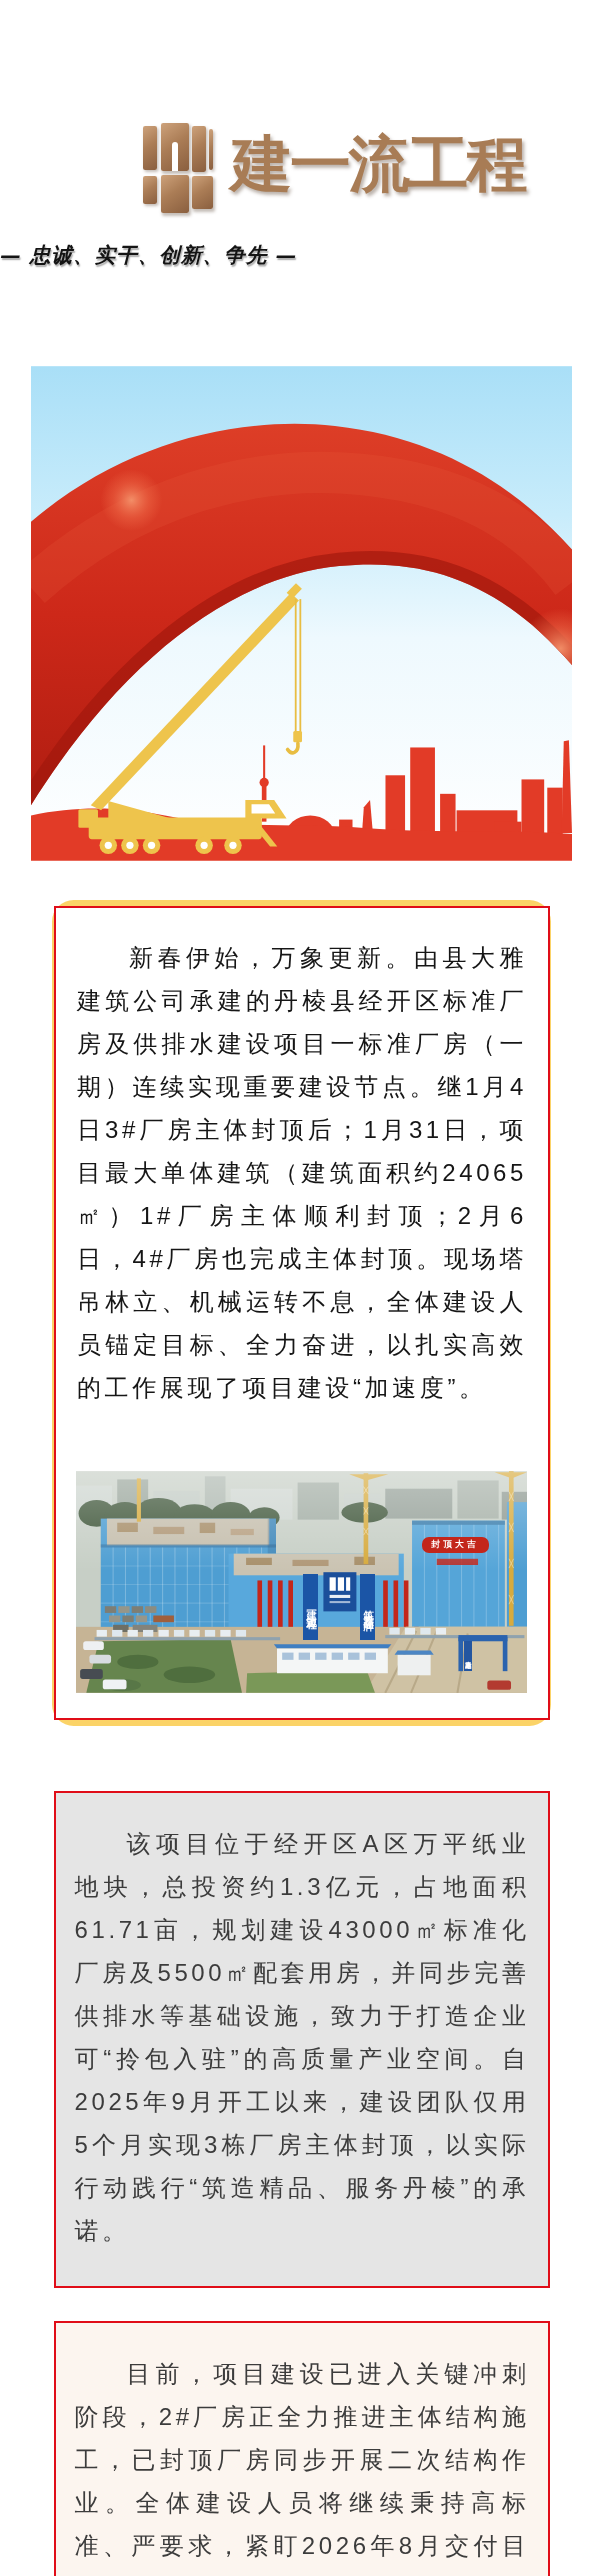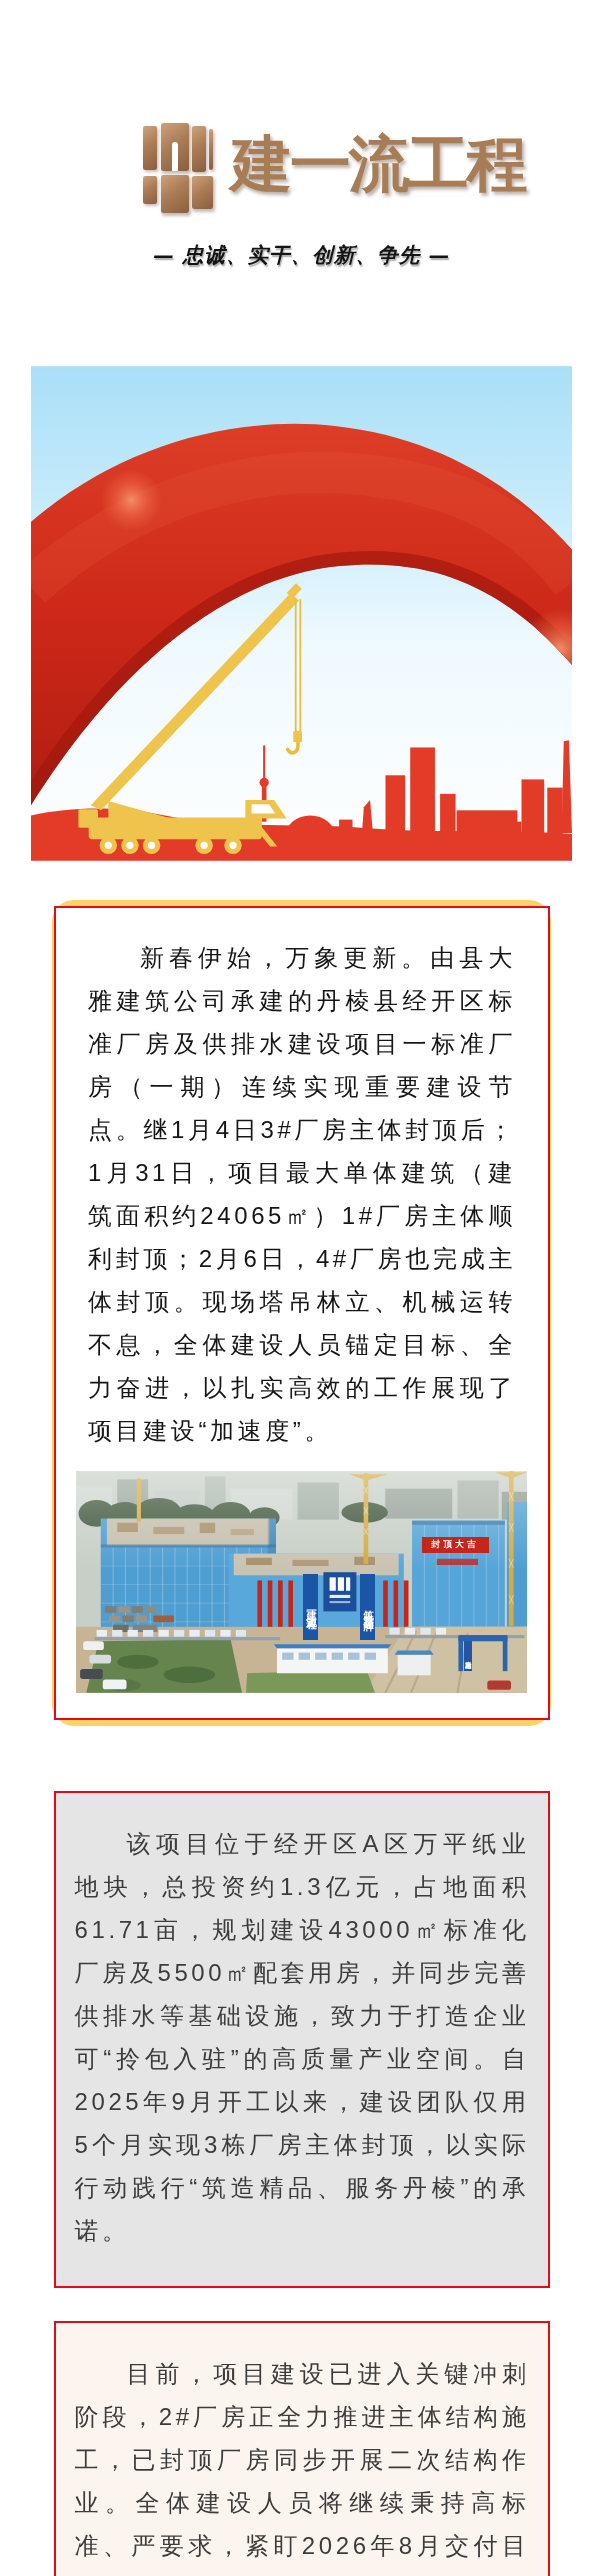--- a/index.html
+++ b/index.html
@@ -15,52 +15,52 @@
   .t2 .notch{position:absolute;left:10.8px;bottom:0;width:6.7px;height:29px;background:#ffffff;
         border-radius:3.6px 3.6px 0 0;}
   .t3{left:49px;top:3.1px;width:14.4px;height:46px;}
   .t4{left:66px;top:5.7px;width:3.6px;height:41px;}
   .t5{left:0;top:53px;width:14px;height:28px;}
   .t6{left:18px;top:52px;width:28px;height:38px;}
   .t7{left:49px;top:53px;width:20.6px;height:33px;}
   .logo-text{position:absolute;left:231px;top:132px;font-family:"DejaVu Serif",serif;font-weight:bold;
         font-size:61px;line-height:1.05;letter-spacing:-2.1px;color:#a87c55;
         text-shadow:2.1px 3.1px 3.6px rgba(60,35,15,.35);white-space:nowrap;}
-  .slogan{position:absolute;left:0;top:241px;width:100%;text-align:center;
+  .slogan{position:absolute;left:0;top:241px;width:100%;
         font-family:"DejaVu Serif",serif;font-style:italic;font-weight:bold;font-size:20.6px;
         letter-spacing:1px;color:#141414;text-shadow:1px 1.5px 1.5px rgba(0,0,0,.35);white-space:nowrap;}
 
   
   .banner{position:absolute;left:31px;top:366px;width:541px;height:495px;}
 
   
   .box1-glow{position:absolute;left:52px;top:900px;width:499px;height:826px;
         background:#fbd367;border-radius:21.6px;}
   .redbox{position:absolute;left:54px;top:906px;width:496px;height:814px;background:#ffffff;
         border:2.1px solid #e00d18;box-sizing:border-box;}
   .box2{top:1791px;height:497px;background:#e5e5e5;}
   .box3{top:2321px;height:373px;background:#fcf5ef;}
   .para{margin:0;font-size:24px;line-height:43px;letter-spacing:3.6px;text-align:justify;
         text-indent:52px;color:#161616;}
-  .p1{padding:28px 32px 0;}
+  .p1{padding:28px 21px 0;}
   .p2{padding:29px 18.5px 0;color:#3c3c3c;}
   .p3{padding:29px 18.5px 0;color:#3c3c3c;}
 
   
   .photo{position:absolute;left:19.6px;top:563px;width:451px;height:222px;overflow:hidden;}
   .photo svg{position:absolute;left:0;top:0;}
   .vsign{position:absolute;writing-mode:vertical-rl;color:#ffffff;font-weight:bold;
         text-align:center;font-family:"Liberation Sans",sans-serif;}
   .sign-left{left:227px;top:103px;width:15.5px;height:66px;background:#1b55a6;font-size:10.3px;
         letter-spacing:2.6px;padding-top:3.1px;box-sizing:border-box;}
   .sign-right{left:284px;top:103px;width:15.5px;height:66px;background:#1b55a6;font-size:10.3px;
         letter-spacing:2.6px;padding-top:3.1px;box-sizing:border-box;}
   .roof-sign{position:absolute;left:346px;top:66px;width:67px;height:15.5px;background:#c3261b;
         color:#fff;font-size:8.8px;font-weight:bold;text-align:center;line-height:15.5px;
-        letter-spacing:3.1px;}
+        letter-spacing:3.1px;border-radius:7px;}
   .gate-sign{left:388px;top:170px;width:8.8px;height:30px;background:#2456a0;font-size:6.2px;
         letter-spacing:0.5px;padding-top:1px;box-sizing:border-box;}
 </style>
 </head>
 <body>
 
 <div class="page">
 
   <div>
     <div class="logo-mark">

